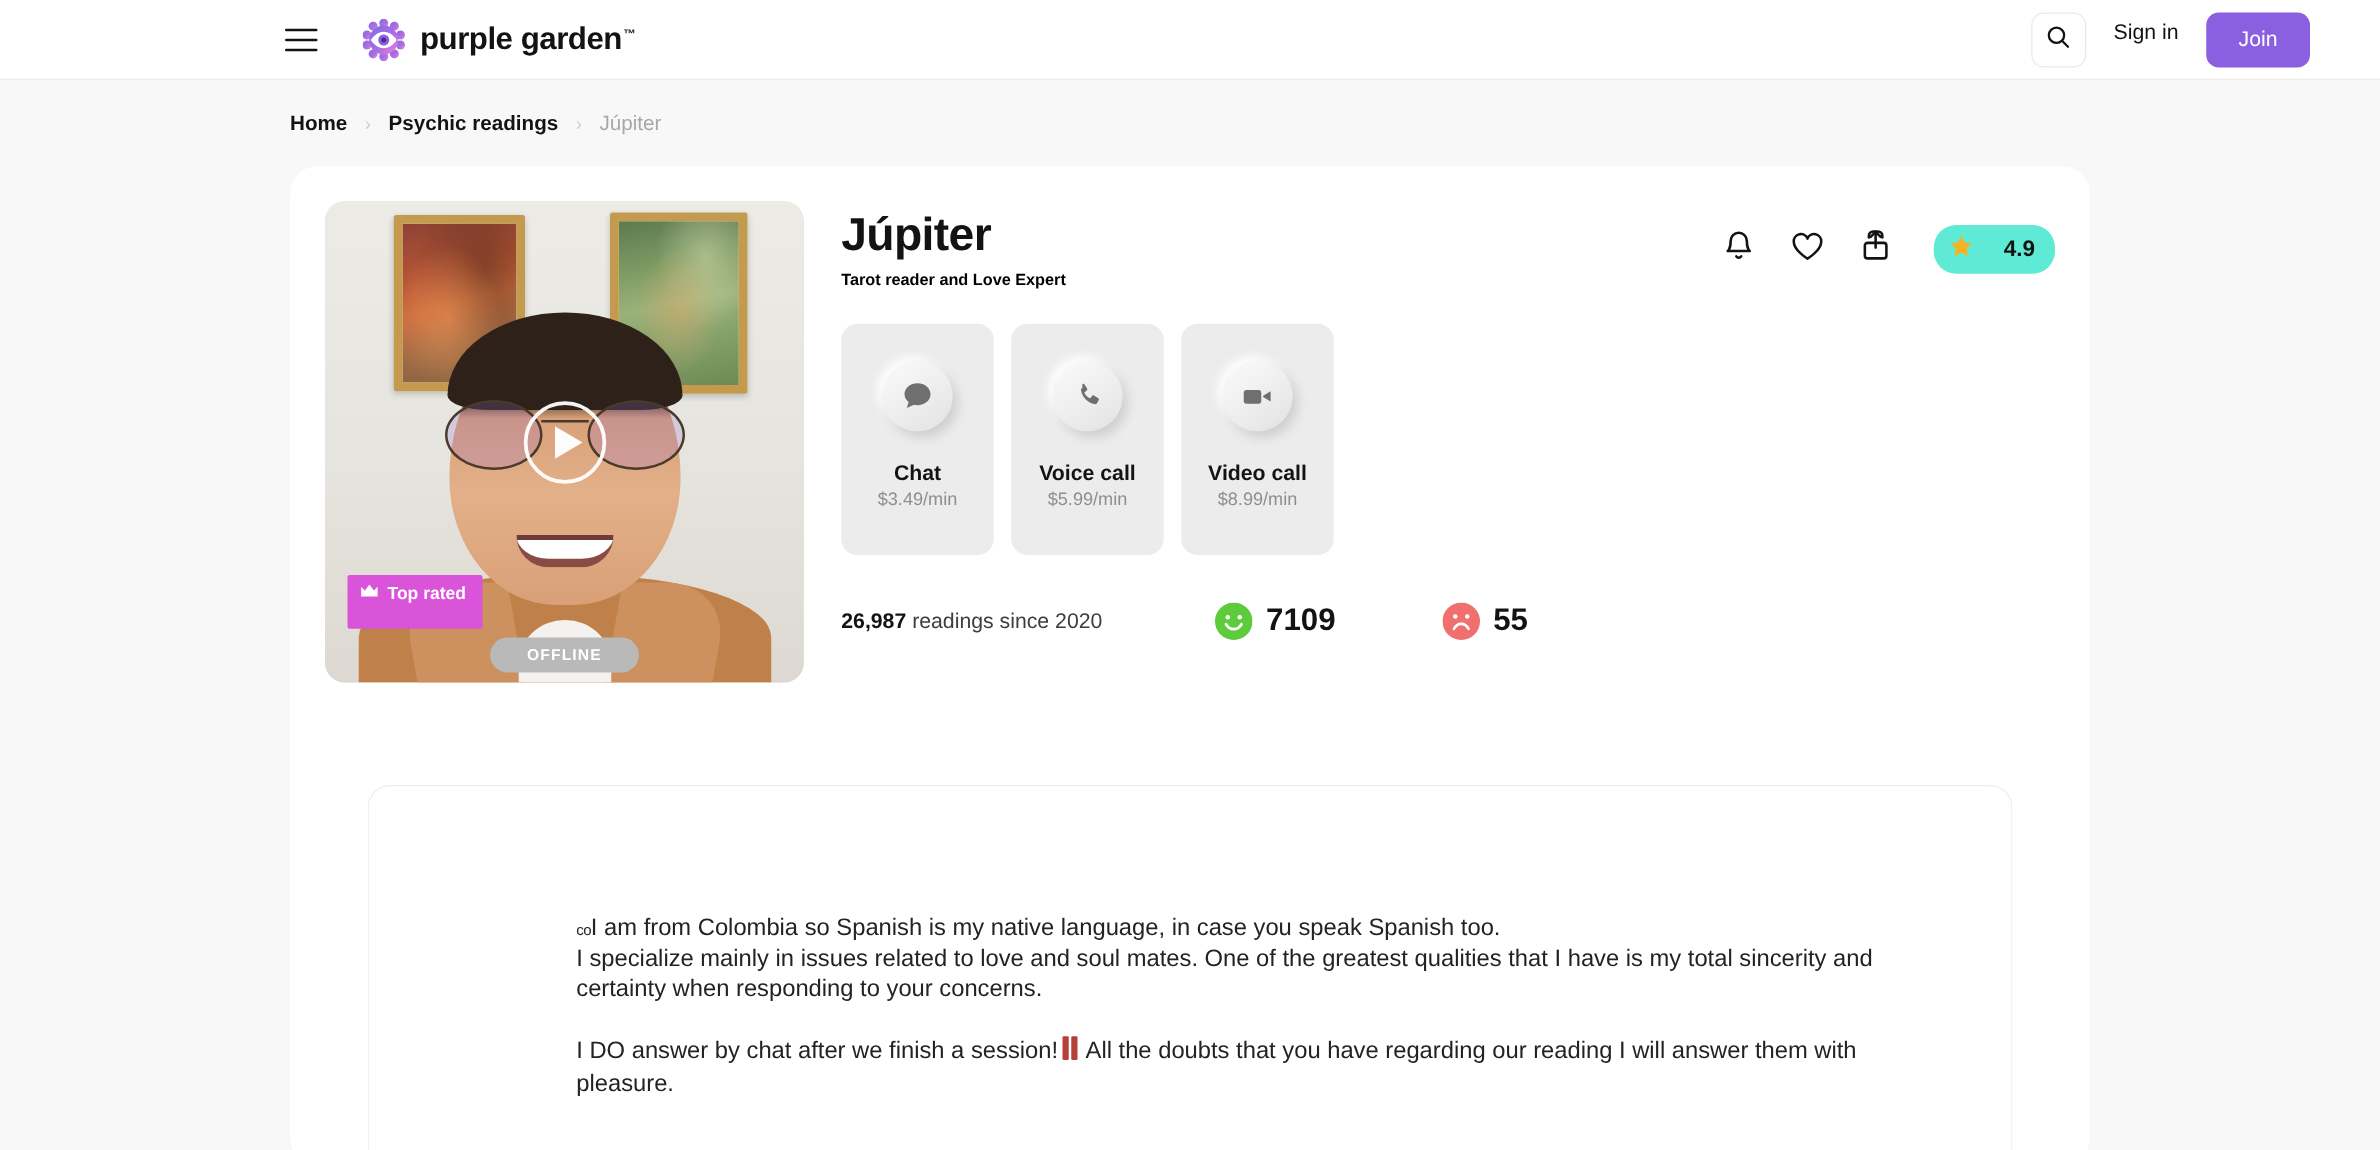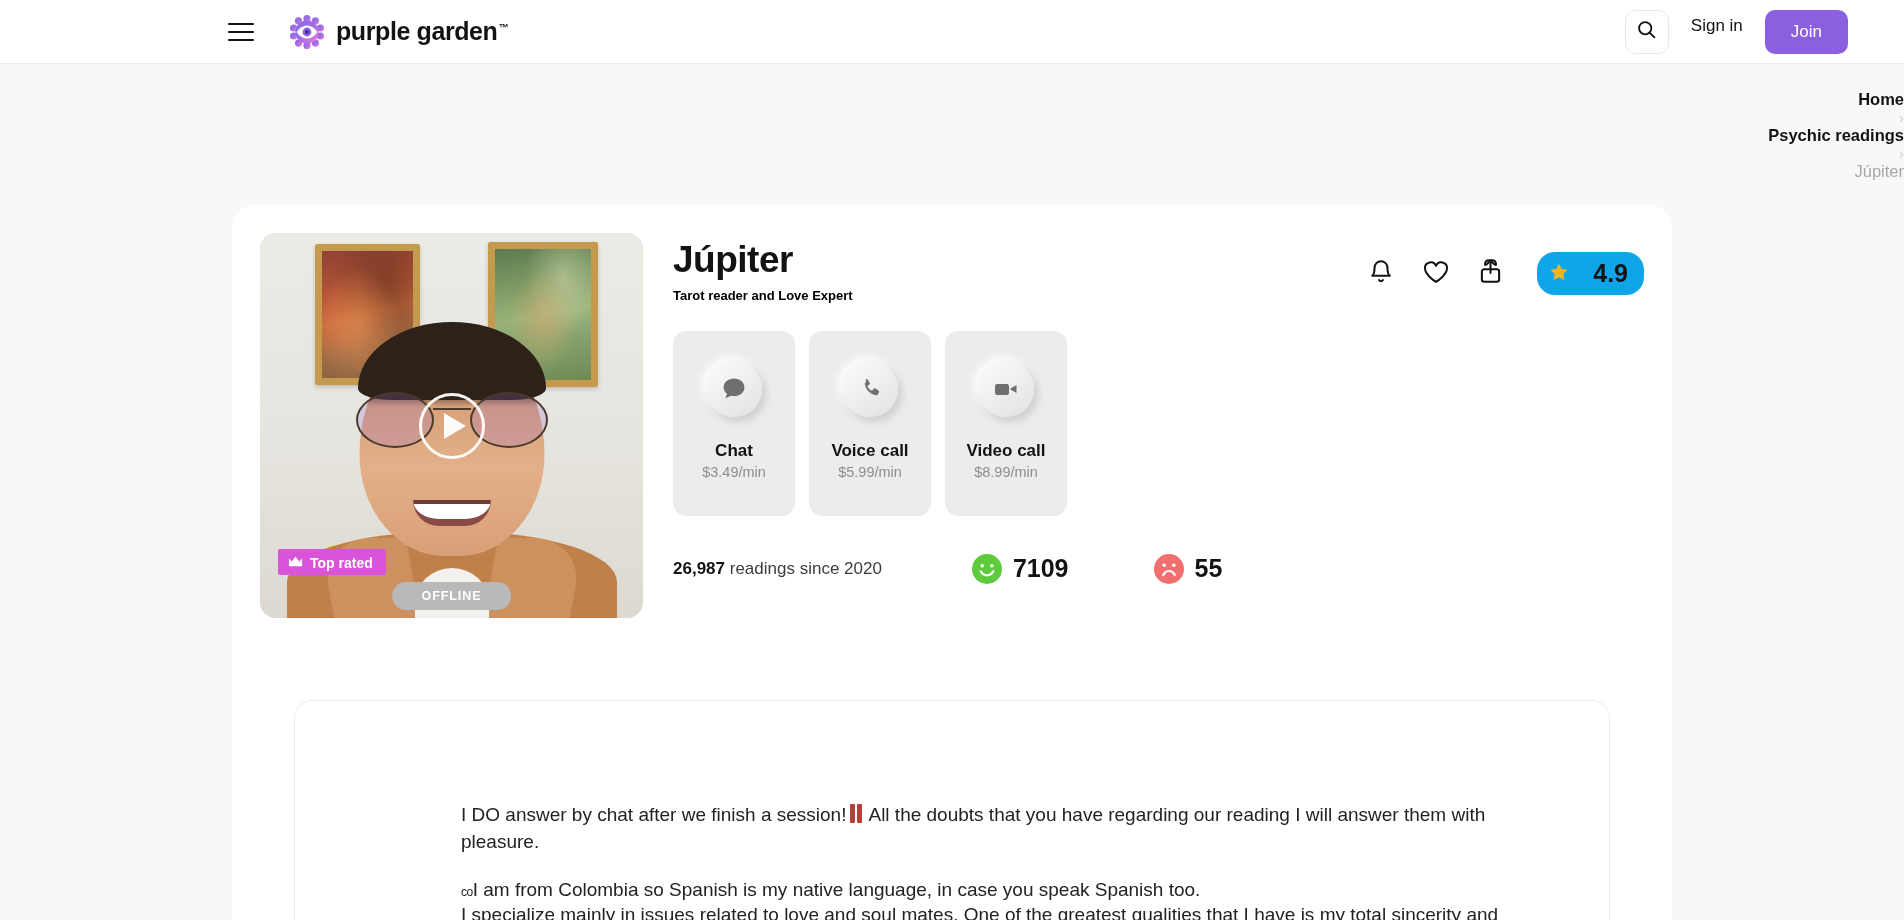--- a/index.html
+++ b/index.html
@@ -93,24 +93,24 @@
     border: none;
     border-radius: 10px;
     padding: 11px 26px;
     cursor: pointer;
     font-family: "Liberation Sans", sans-serif;
   }
 
   
   .breadcrumb {
     display: flex;
-    align-items: flex-end;
+    align-items: center;
+    gap: 14px;
     padding: 26px 0 0 232px;
     font-size: 16.5px;
-    flex-direction: column;
   }
   .bc-link { color: #131313; font-weight: 700; cursor: pointer; }
   .bc-current { color: #a8a8a8; font-weight: 500; }
   .bc-sep { color: #cfcfcf; font-size: 15px; }
 
   
   .profile-card {
     margin: 24px 232px 0 232px;
     background: #fff;
     border-radius: 22px;
@@ -247,21 +247,21 @@
     border-bottom: 13px solid transparent;
     margin-left: 6px;
   }
   .badge-toprated {
     position: absolute;
     left: 18px; bottom: 43px;
     background: #d954d9;
     color: #fff;
     font-size: 14px;
     font-weight: 700;
-    padding: 6px 13px 4px 10px;
+    padding: 6px 13px 21px 10px;
     border-radius: 2px;
     display: flex; align-items: flex-end; gap: 7px;
     cursor: pointer;
   }
   .badge-offline {
     position: absolute;
     left: 50%; transform: translateX(-50%);
     bottom: 8px;
     background: #b9b9b9;
     color: #fff;
@@ -290,25 +290,25 @@
     margin-top: 6px;
     font-weight: 700;
   }
   .action-icons {
     margin-left: auto;
     display: flex; align-items: center; gap: 28px;
     padding-top: 13px;
   }
   .icon-btn { cursor: pointer; display: flex; align-items: center; }
   .rating-badge {
-    background: #0ea5e9;
+    background: #5eead4;
     border-radius: 18px;
     padding: 7px 16px 7px 12px;
     display: flex; align-items: center; gap: 24px;
-    font-size: 25px;
+    font-size: 18px;
     font-weight: 700;
     color: #131313;
     margin-left: 6px;
     cursor: pointer;
   }
 
   
   .services {
     display: flex;
     gap: 14px;
@@ -620,18 +620,18 @@
           </span>
           <span>55</span>
         </div>
       </div>
 
     </div>
   </div>
 
   <div class="about-card">
     <div class="about-body">
+      <p><span class="flag-co">co</span><span>I am from Colombia so Spanish is my native language, in case you speak Spanish too.</span><br><span>I specialize mainly in issues related to love and soul mates.  One of the greatest qualities that I have is my total sincerity and certainty when responding to your concerns.</span></p>
       <p><span>I DO answer by chat after we finish a session!</span><span class="emoji-bars"><i></i><i></i></span><span>All the doubts that you have regarding our reading I will answer them with pleasure.</span></p>
-      <p><span class="flag-co">co</span><span>I am from Colombia so Spanish is my native language, in case you speak Spanish too.</span><br><span>I specialize mainly in issues related to love and soul mates.  One of the greatest qualities that I have is my total sincerity and certainty when responding to your concerns.</span></p>
     </div>
   </div>
 
 </div>
 
 </body></html>

